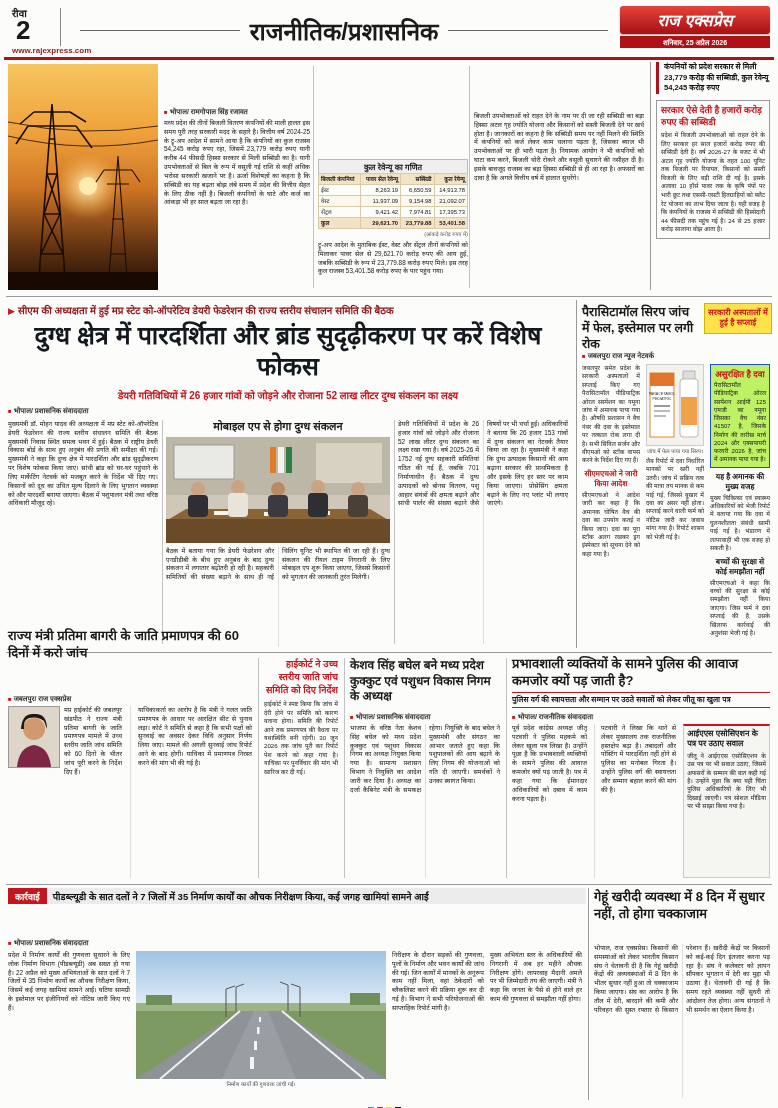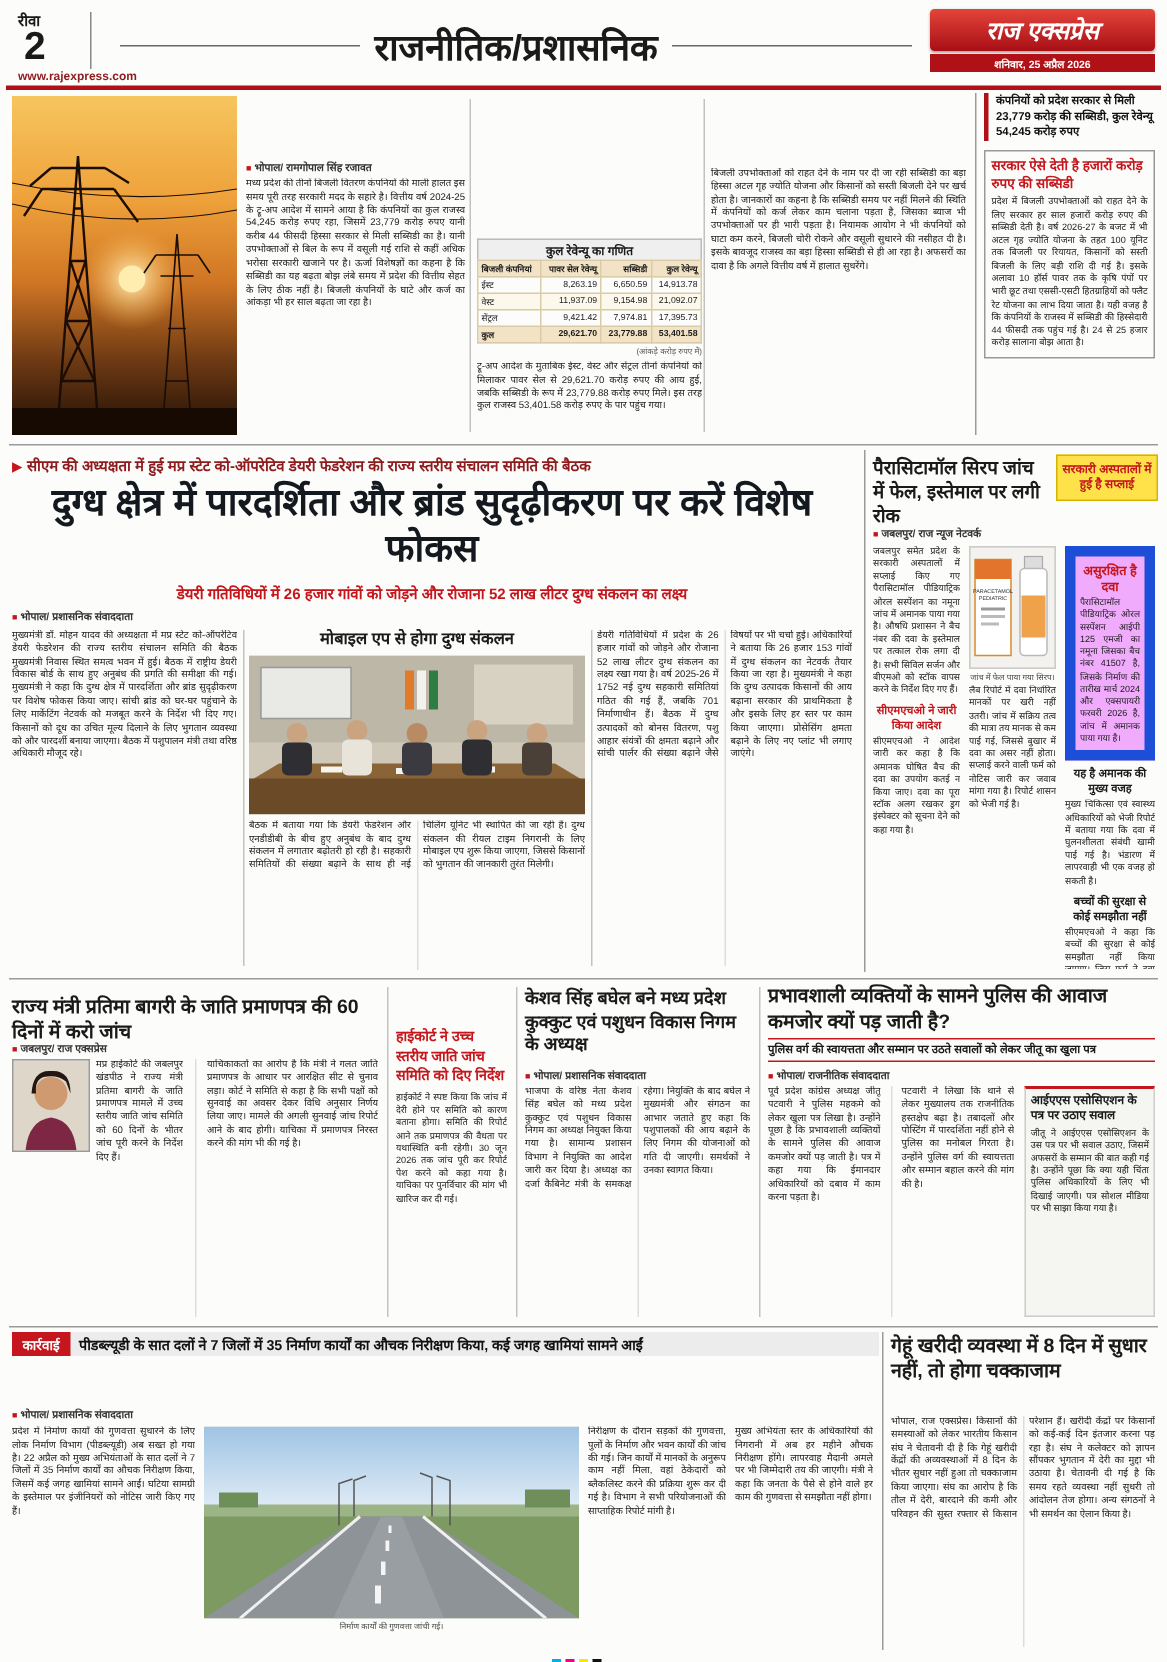--- a/index.html
+++ b/index.html
@@ -42,28 +42,28 @@
   .kicker{font-size:10px;font-weight:bold;color:#8e1b1e;}
   .kicker .arr{color:#c4161c;font-size:9px;margin-right:3px;}
   .h-dairy{font-size:25px;font-weight:bold;text-align:center;line-height:1.22;color:#14181f;}
   .dairy-sub{font-size:10px;font-weight:bold;text-align:center;color:#c4161c;}
   .app-sub{font-size:11px;font-weight:bold;text-align:center;line-height:1.25;}
   
   .h-syrup{font-size:12.5px;font-weight:bold;line-height:1.28;}
   .tagbox{background:#ffe24a;border:1px solid #d4b400;color:#c4161c;font-weight:bold;font-size:8px;
           text-align:center;padding:4px 3px;line-height:1.3;}
   .mini-sub{font-size:7.5px;font-weight:bold;text-align:center;margin:3px 0;}
-  .yellow-box{background:#f0abfc;border:7px solid #1d4ed8;padding:3px;}
+  .yellow-box{background:#bef264;border:1px solid #1d4ed8;padding:3px;}
   .yellow-box .yb-title{font-size:8.5px;font-weight:bold;color:#c4161c;text-align:center;margin-bottom:2px;}
   .yellow-box .yb-body{font-size:6px;line-height:1.38;text-align:justify;}
   .photo-caption{font-size:5.4px;color:#444;text-align:center;margin-top:1px;}
   
   .h-small{font-size:13px;font-weight:bold;line-height:1.3;}
   .h-smaller{font-size:12px;font-weight:bold;line-height:1.3;}
-  .hc-title{font-size:9.5px;font-weight:bold;color:#c4161c;text-align:left;line-height:1.35;margin-top:28px;}
+  .hc-title{font-size:9.5px;font-weight:bold;color:#c4161c;text-align:right;line-height:1.35;}
   .police-sub{font-size:7.6px;font-weight:bold;border-top:1px solid #c4161c;border-bottom:1px solid #c4161c;padding:2px 0;line-height:1.3;}
   .side-note{background:#f5f5f2;border:1px solid #ccc;border-top:2px solid #c4161c;padding:3px;}
   .side-note .sn-title{font-size:8px;font-weight:bold;line-height:1.3;margin-bottom:2px;}
   .side-note .sn-body{font-size:6.1px;line-height:1.38;text-align:justify;}
   
   .band{display:flex;align-items:center;gap:6px;background:#ececec;height:16px;}
   .band-label{background:#c4161c;color:#fff;font-weight:bold;font-size:9px;padding:1px 7px;height:14px;display:flex;align-items:center;}
   .band-text{font-size:9.5px;font-weight:bold;color:#111;}
   .h-action{font-size:18px;font-weight:bold;line-height:1.25;}
   .chip{background:#101010;color:#fff;padding:0 5px;display:inline-block;}
@@ -261,21 +261,21 @@
       <div class="yb-body">पैरासिटामॉल पीडियाट्रिक ओरल सस्पेंशन आईपी 125 एमजी का नमूना जिसका बैच नंबर 41507 है, जिसके निर्माण की तारीख मार्च 2024 और एक्सपायरी फरवरी 2026 है, जांच में अमानक पाया गया है।</div>
     </div>
     <div class="mini-sub">यह है अमानक की मुख्य वजह</div>
     <div class="body-text" style="font-size:6.1px;">मुख्य चिकित्सा एवं स्वास्थ्य अधिकारियों को भेजी रिपोर्ट में बताया गया कि दवा में घुलनशीलता संबंधी खामी पाई गई है। भंडारण में लापरवाही भी एक वजह हो सकती है।</div>
     <div class="mini-sub">बच्चों की सुरक्षा से कोई समझौता नहीं</div>
     <div class="body-text" style="font-size:6.1px;">सीएमएचओ ने कहा कि बच्चों की सुरक्षा से कोई समझौता नहीं किया जाएगा। जिस फर्म ने दवा सप्लाई की है, उसके खिलाफ कार्रवाई की अनुशंसा भेजी गई है।</div>
   </div>
 
   <div class="hrule" style="top:652px;"></div>
 
-  <div class="abs h-small" style="left:8px;top:628px;width:244px;margin-top:35px;">राज्य मंत्री प्रतिमा बागरी के जाति प्रमाणपत्र की 60 दिनों में करो जांच</div>
+  <div class="abs h-small" style="left:8px;top:628px;width:244px;">राज्य मंत्री प्रतिमा बागरी के जाति प्रमाणपत्र की 60 दिनों में करो जांच</div>
   <div class="abs byline" style="left:8px;top:694px;"><span class="bq">■</span><span>जबलपुर/ राज एक्सप्रेस</span></div>
   <div class="abs" style="left:8px;top:706px;width:244px;height:172px;display:flex;gap:8px;overflow:hidden;">
     <div style="width:118px;">
       <div class="photo-frame" style="width:50px;height:60px;border:1px solid #999;float:left;margin:0 4px 2px 0;">
         <svg width="50" height="60" viewBox="0 0 50 60">
           <rect width="50" height="60" fill="#ded6c8"></rect>
           <circle cx="25" cy="22" r="11" fill="#cf9a70"></circle>
           <path d="M12 22 Q13 6 25 7 Q38 6 38 22 L35 14 Q29 9 20 11 Q14 13 15 22 Z" fill="#241712"></path>
           <path d="M8 60 Q10 40 25 38 Q40 40 42 60 Z" fill="#7e2745"></path>
         </svg>

